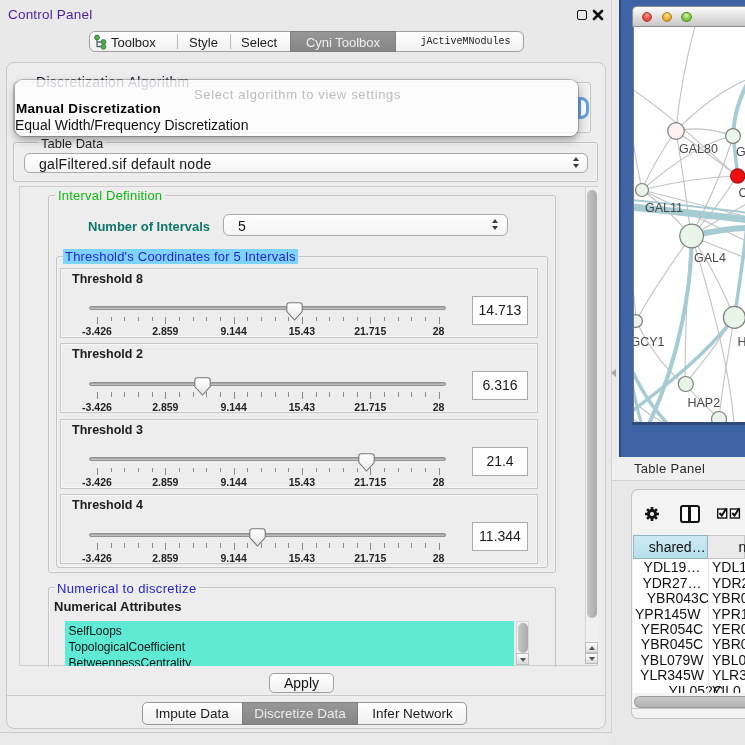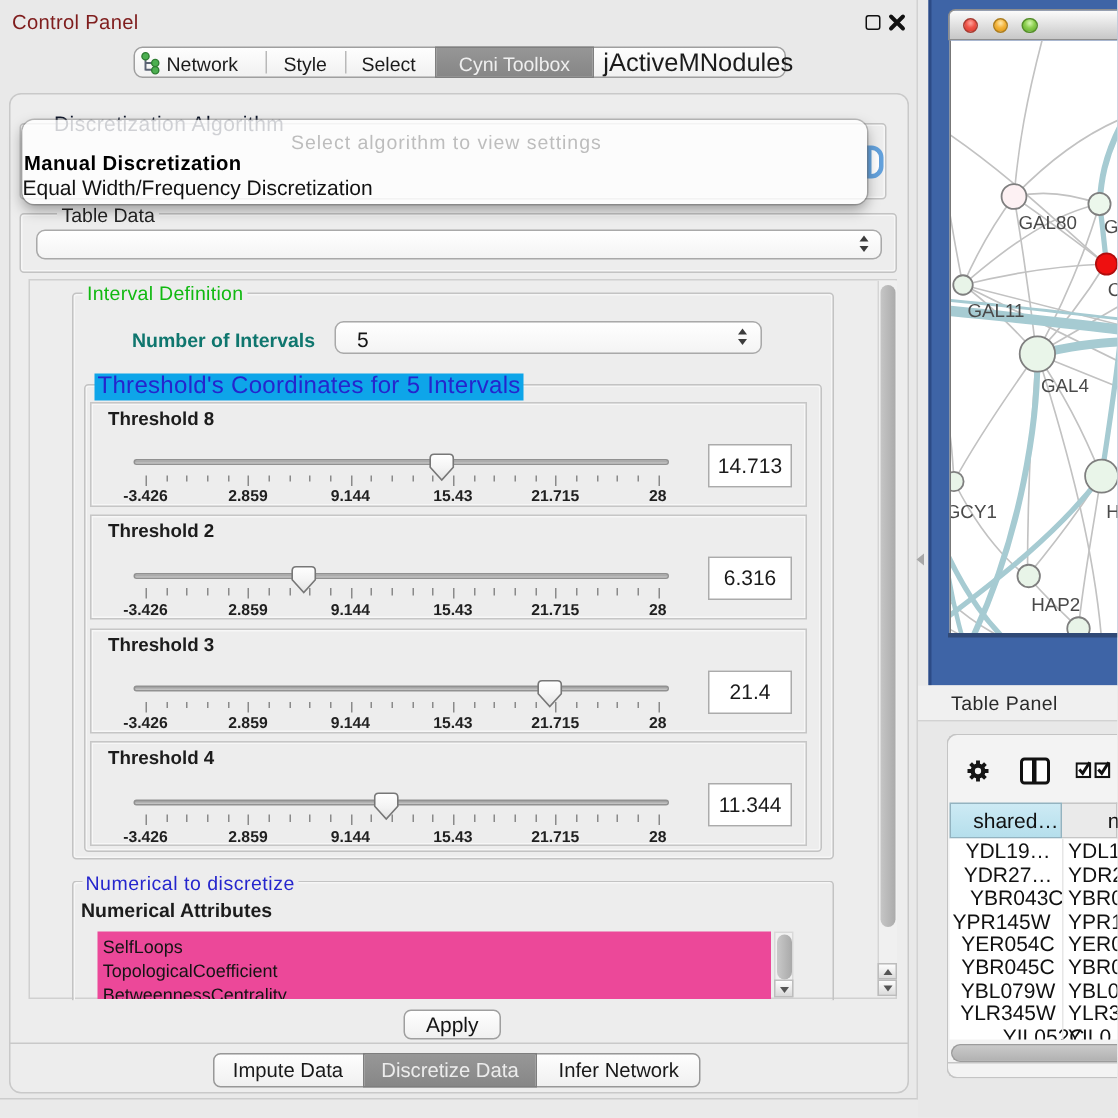--- a/index.html
+++ b/index.html
@@ -16,47 +16,48 @@
 .ctext { position:absolute; left:14px; top:1.5px; letter-spacing:0.3px; }
 .spin { position:absolute; width:8px; }
 .spin .up { display:block; width:0;height:0;border-left:3.5px solid transparent;border-right:3.5px solid transparent;border-bottom:4.5px solid #3c3c3c; margin-bottom:2.5px;}
 .spin .dn { display:block; width:0;height:0;border-left:3.5px solid transparent;border-right:3.5px solid transparent;border-top:4.5px solid #3c3c3c;}
 .gbox { position:absolute; border:1px solid #c3c3c3; border-radius:3px; box-shadow:inset 0 0 0 1px #f6f6f6; }
 .gtitle { position:absolute; top:-7px; background:#ededed; padding:0 3px; font-size:12.5px; }
 </style></head>
 <body>
 
 <div class="abs" style="left:0;top:0;width:612px;height:733px;background:#e9e9e9;border-right:1px solid #d2d2d2;border-bottom:1px solid #cccccc;"></div>
-<div class="abs" style="left:8px;top:7px;font-size:13.5px;letter-spacing:0.2px;color:#7f1d1d;text-align:right;">Control Panel</div>
+<div class="abs" style="left:8px;top:7px;font-size:13.5px;letter-spacing:0.2px;color:#4c1d95;text-align:right;">Control Panel</div>
 <div class="abs" style="left:577px;top:10px;width:10px;height:10px;border:1.6px solid #111;border-radius:2px;"></div>
 <svg class="abs" style="left:592px;top:9px;" width="12" height="12" viewBox="0 0 12 12">
     <path d="M2,2 L10,10 M10,2 L2,10" stroke="#111" stroke-width="2.6" stroke-linecap="round"></path>
   </svg>
 <div class="abs" style="left:89px;top:31px;width:435px;height:21px;background:linear-gradient(#fefefe,#f1f1f1);border:1px solid #9f9f9f;border-radius:6px;"></div>
 <div class="abs" style="left:290px;top:31px;width:106px;height:21px;background:linear-gradient(#969696,#868686);border:1px solid #7f7f7f;"></div>
 <div class="abs" style="left:177px;top:34px;width:1px;height:15px;background:#b9b9b9;"></div>
 <div class="abs" style="left:230px;top:34px;width:1px;height:15px;background:#b9b9b9;"></div>
-<div class="abs" style="left:111px;top:34.5px;font-size:13px;color:#1b1b1b;">Network</div>
+<div class="abs" style="left:111px;top:34.5px;font-size:13px;color:#1b1b1b;">Toolbox</div>
 <div class="abs" style="left:189px;top:34.5px;font-size:13px;color:#1b1b1b;">Style</div>
 <div class="abs" style="left:241px;top:34.5px;font-size:13px;color:#1b1b1b;">Select</div>
 <div class="abs" style="left:290px;top:34.5px;width:106px;text-align:center;font-size:13px;color:#efefef;">Cyni Toolbox</div>
-<div class="abs" style="left:396px;top:31px;width:139px;height:21px;text-align:center;font-size:17px;color:#1b1b1b;line-height:21px;">jActiveMNodules</div>
+<div class="abs" style="left:396px;top:31px;width:139px;height:21px;text-align:center;font-size:10px;color:#1b1b1b;line-height:21px;font-family:Liberation Mono, monospace;">jActiveMNodules</div>
 <svg class="abs" style="left:93px;top:34px;" width="16" height="16" viewBox="0 0 16 16">
 <path d="M4,4 L4,13 M4,8 L9,8 M4,12.5 L9,12.5" stroke="#5a6273" stroke-width="1.3" fill="none"></path>
 <circle cx="4" cy="3.5" r="2.4" fill="#4caf50" stroke="#2e7d32" stroke-width="0.9"></circle>
 <circle cx="10.5" cy="8" r="2.4" fill="#4caf50" stroke="#2e7d32" stroke-width="0.9"></circle>
 <circle cx="10.5" cy="12.8" r="2.4" fill="#4caf50" stroke="#2e7d32" stroke-width="0.9"></circle>
 </svg>
 <div class="abs" style="left:6px;top:62px;width:600px;height:667px;background:#ededed;border:1px solid #c9c9c9;border-radius:8px;"></div>
 <div class="gbox" style="left:13px;top:82px;width:578px;height:51px;"></div>
 <div class="abs" style="left:36px;top:74px;font-size:14px;letter-spacing:0.3px;color:#0f172a;">Discretization Algorithm</div>
 <div class="abs" style="left:578px;top:96.5px;width:11px;height:22px;background:#fff;border:3px solid #63a1dc;border-radius:0 8px 8px 0;"></div>
 <div class="gbox" style="left:13px;top:142px;width:585px;height:40px;border-radius:3px;"></div>
 <div class="abs" style="left:38px;top:136px;background:#ededed;padding:0 3px;font-size:13px;color:#232323;">Table Data</div>
 <div class="combo" style="left:24px;top:153px;width:564px;height:20px;">
+    <span class="ctext">galFiltered.sif default node</span>
     <span class="spin" style="left:548px;top:3px;">
       <span class="up"></span>
       <span class="dn"></span>
     </span>
   </div>
 <div class="abs" style="left:19px;top:186px;width:579px;height:479.5px;border:1px solid #d0d0d0;background:#ededed;"></div>
 <div class="abs" style="left:585px;top:187px;width:13px;height:477px;background:#f0f0f0;border-left:1px solid #d5d5d5;"></div>
 <div class="abs" style="left:586.5px;top:190px;width:10px;height:428px;background:linear-gradient(90deg,#c6c6c6,#ababab);border-radius:5px;"></div>
 <div class="abs" style="left:585px;top:642px;width:13px;height:11px;background:linear-gradient(#fdfdfd,#dcdcdc);border:1px solid #bcbcbc;">
     <div style="margin:3px auto 0;width:0;height:0;border-left:3px solid transparent;border-right:3px solid transparent;border-bottom:4px solid #555;"></div>
@@ -68,21 +69,21 @@
 <div class="gtitle" style="left:55px;top:188px;color:#11b911;position:absolute;background:#ededed;padding:0 3px;font-size:13px;letter-spacing:0.2px;">Interval Definition</div>
 <div class="abs" style="left:88px;top:219px;font-size:13px;font-weight:bold;color:#0f766e;">Number of Intervals</div>
 <div class="combo" style="left:223px;top:214px;width:285px;height:22px;">
     <span class="ctext" style="top:3px;">5</span>
     <span class="spin" style="left:268px;top:4px;">
       <span class="up"></span>
       <span class="dn"></span>
     </span>
   </div>
 <div class="gbox" style="left:56px;top:256px;width:492px;height:312px;"></div>
-<div class="abs" style="left:63px;top:249px;background:#0ea5e9;padding:0 2px;font-size:16px;letter-spacing:0.2px;color:#2525cd;">Threshold's Coordinates for 5 Intervals</div>
+<div class="abs" style="left:63px;top:249px;background:#7dd3fc;padding:0 2px;font-size:13px;letter-spacing:0.2px;color:#2525cd;">Threshold's Coordinates for 5 Intervals</div>
 <div class="tbox" style="left:60px;top:267.5px;width:478px;height:70px;">
 <div class="btitle">Threshold 8</div>
 <div class="track" style="left:28.0px;top:37.5px;width:357.0px;"></div>
 <div class="tick" style="left:36.0px;top:48px;height:7px;"></div>
     <div class="tick" style="left:49.7px;top:48px;height:4.5px;"></div>
     <div class="tick" style="left:63.3px;top:48px;height:4.5px;"></div>
     <div class="tick" style="left:77.0px;top:48px;height:4.5px;"></div>
     <div class="tick" style="left:90.6px;top:48px;height:4.5px;"></div>
     <div class="tick" style="left:104.3px;top:48px;height:7px;"></div>
     <div class="tick" style="left:118.0px;top:48px;height:4.5px;"></div>
@@ -260,21 +261,21 @@
           <stop offset="1" stop-color="#e3e3e3"></stop>
         </linearGradient>
       </defs>
 <path d="M3.4,0.8 L13.6,0.8 Q16.2,0.8 16.2,3.4 L16.2,9.5 L8.5,18 L0.8,9.5 L0.8,3.4 Q0.8,0.8 3.4,0.8 Z" fill="url(#thg494)" stroke="#777777" stroke-width="1.1"></path>
     </svg>
 <div class="vbox" style="left:411px;top:27px;">11.344</div>
 </div>
 <div class="abs" style="left:48px;top:587px;width:508px;height:80px;border:1px solid #c3c3c3;border-bottom:none;border-radius:3px 3px 0 0;box-shadow:inset 1px 1px 0 #f6f6f6;"></div>
 <div class="abs" style="left:55px;top:581px;background:#ededed;padding:0 2px;font-size:13px;letter-spacing:0.35px;color:#2525cd;">Numerical to discretize</div>
 <div class="abs" style="left:54px;top:599px;font-size:13px;font-weight:bold;color:#1c1c1c;">Numerical Attributes</div>
-<div class="abs" style="left:65px;top:621px;width:449px;height:44.5px;background:#ec4899;overflow:hidden;font-size:12px;color:#141414;">
+<div class="abs" style="left:65px;top:621px;width:449px;height:44.5px;background:#5eead4;overflow:hidden;font-size:12px;color:#141414;">
     <div style="padding-left:3.5px;line-height:16.1px;padding-top:2px;">SelfLoops<br>TopologicalCoefficient<br>BetweennessCentrality</div>
   </div>
 <div class="abs" style="left:516px;top:621px;width:13px;height:44px;background:#f1f1f1;border:1px solid #d9d9d9;"></div>
 <div class="abs" style="left:517.5px;top:623px;width:10px;height:30px;background:linear-gradient(90deg,#c9c9c9,#a9a9a9);border-radius:5px;"></div>
 <div class="abs" style="left:516px;top:653px;width:13px;height:12px;background:linear-gradient(#fdfdfd,#d9d9d9);border:1px solid #bdbdbd;">
     <div style="margin:3.5px auto 0;width:0;height:0;border-left:3px solid transparent;border-right:3px solid transparent;border-top:4px solid #555;"></div>
   </div>
 <div class="abs" style="left:269px;top:673px;width:65px;height:20px;background:linear-gradient(#ffffff,#f0f0f0);border:1px solid #9f9f9f;border-radius:5px;text-align:center;line-height:18px;font-size:14px;color:#141414;">Apply</div>
 <div class="abs" style="left:6px;top:695px;width:600px;height:1px;background:#c9c9c9;"></div>
 <div class="abs" style="left:142px;top:702px;width:325px;height:23px;background:linear-gradient(#fefefe,#f0f0f0);border:1px solid #989898;border-radius:5px;"></div>

